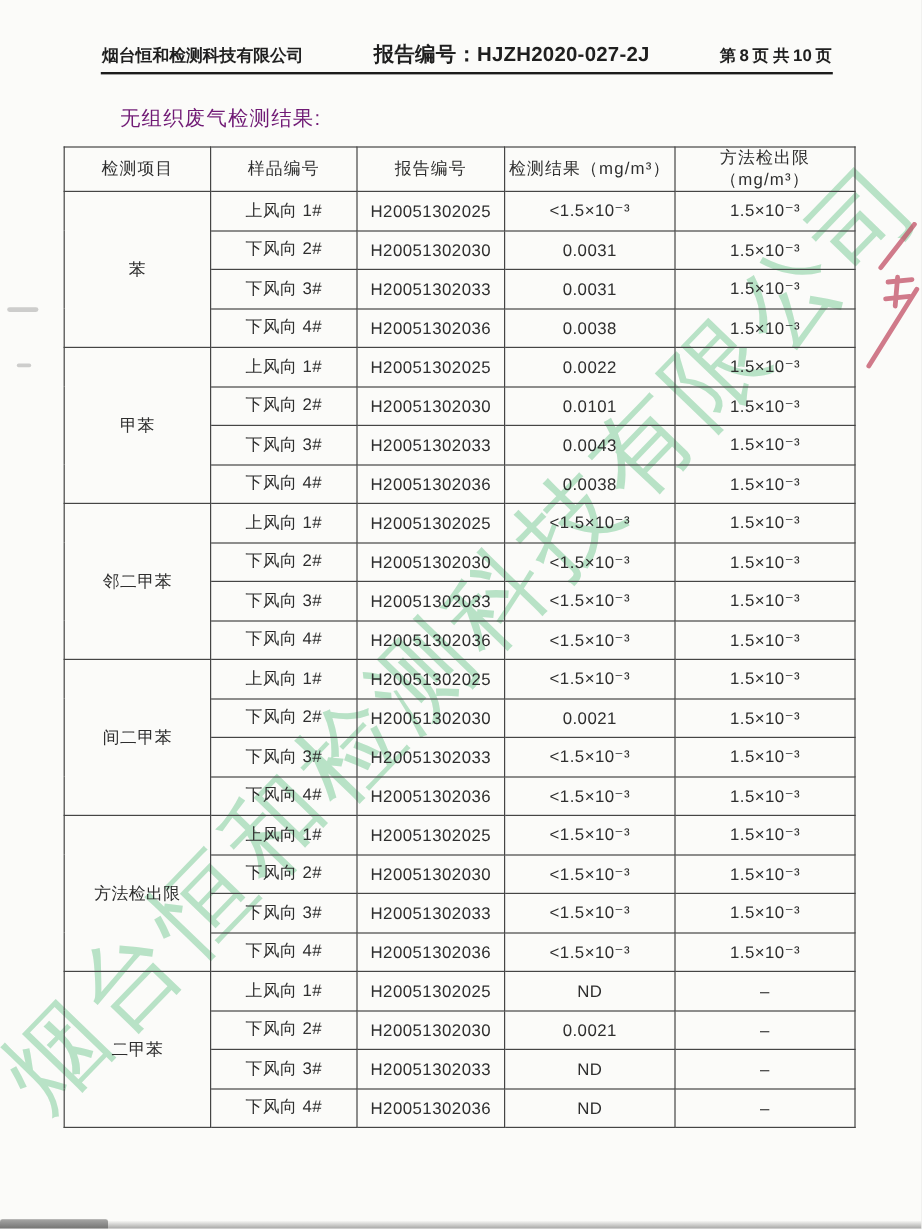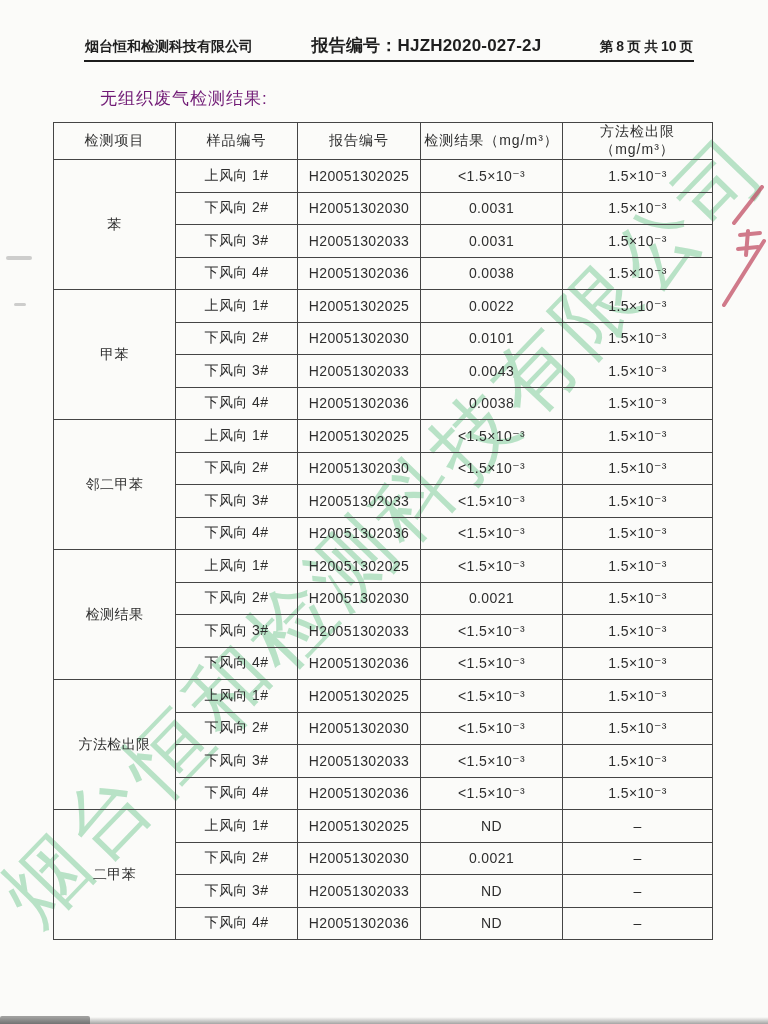--- a/index.html
+++ b/index.html
@@ -166,21 +166,21 @@
           <td>&lt;1.5×10⁻³</td>
           <td>1.5×10⁻³</td>
         </tr>
         <tr>
           <td>下风向 4#</td>
           <td>H20051302036</td>
           <td>&lt;1.5×10⁻³</td>
           <td>1.5×10⁻³</td>
         </tr>
         <tr>
-          <td rowspan="4" class="item-cell">检测结果</td>
+          <td rowspan="4" class="item-cell">间二甲苯</td>
           <td>上风向 1#</td>
           <td>H20051302025</td>
           <td>&lt;1.5×10⁻³</td>
           <td>1.5×10⁻³</td>
         </tr>
         <tr>
           <td>下风向 2#</td>
           <td>H20051302030</td>
           <td>0.0021</td>
           <td>1.5×10⁻³</td>

